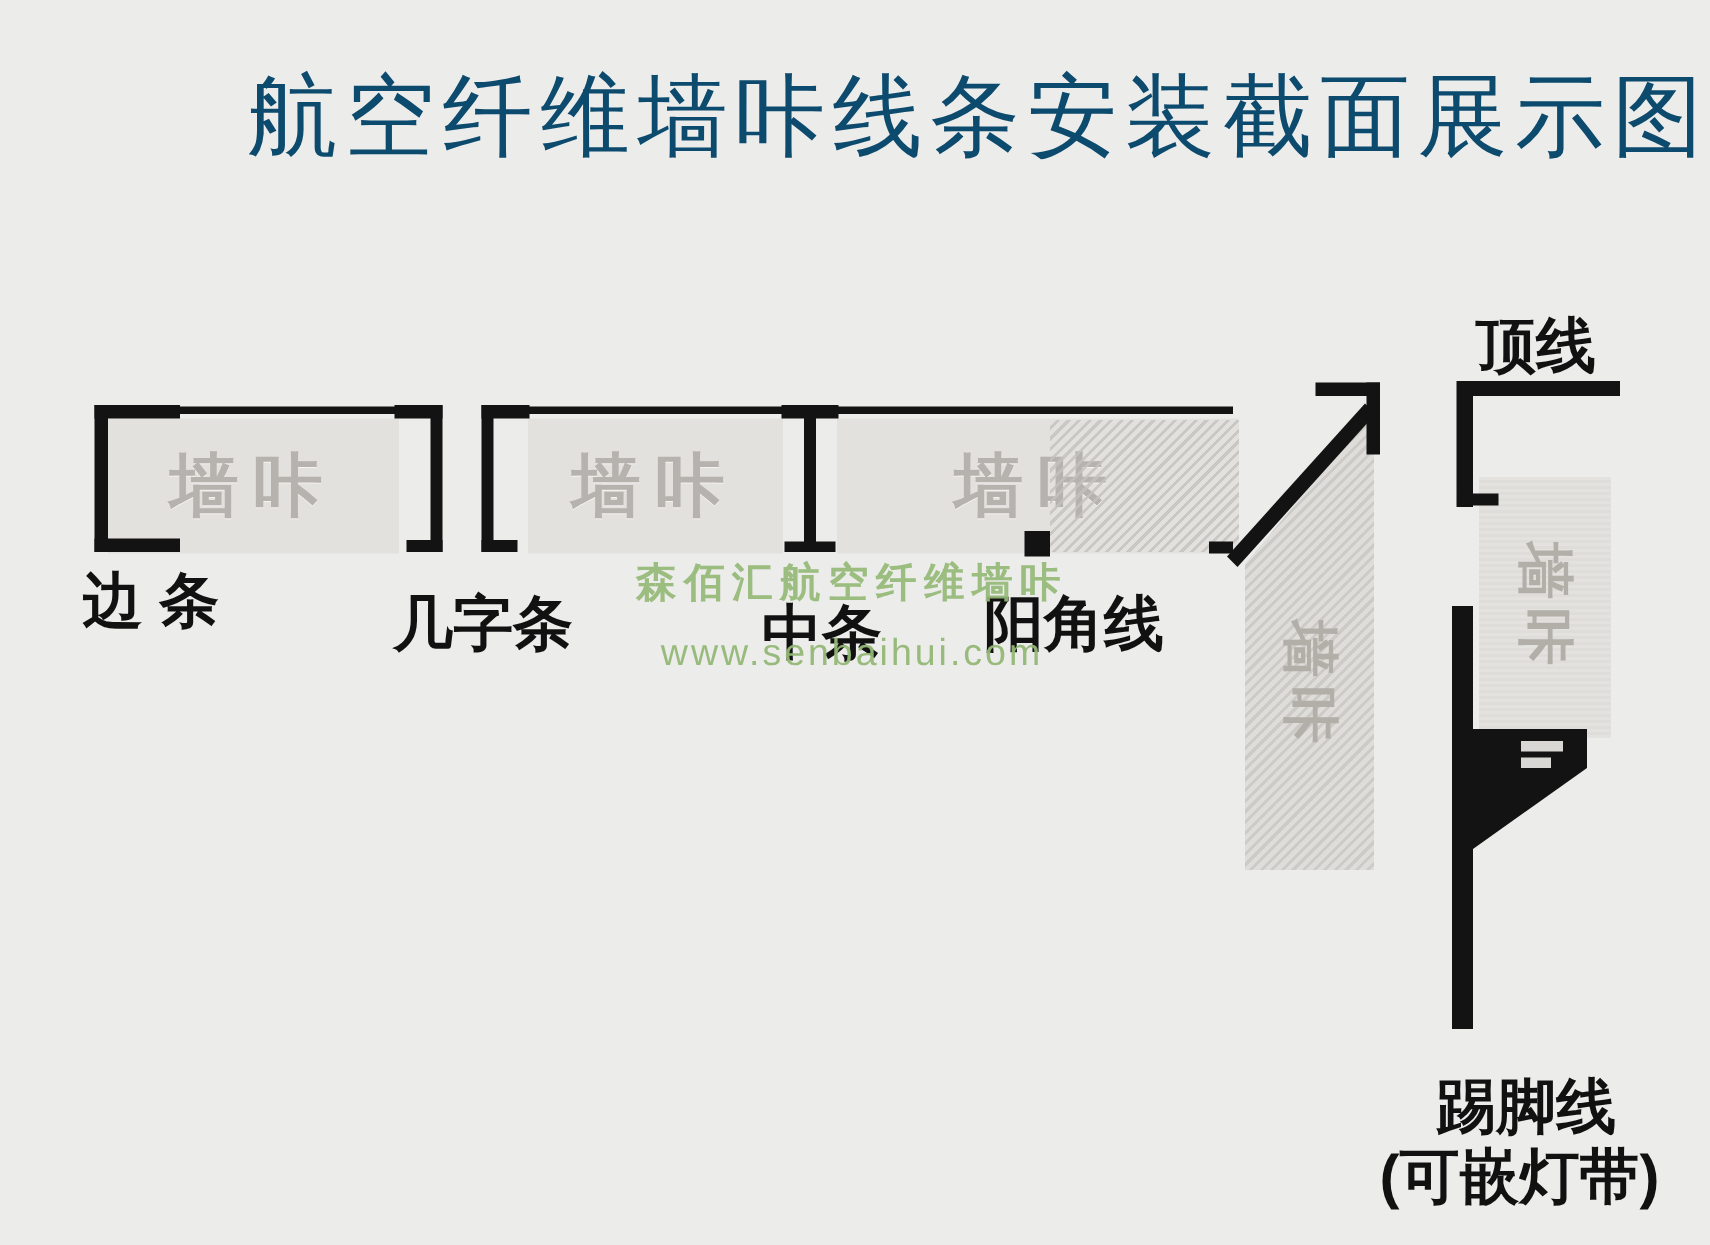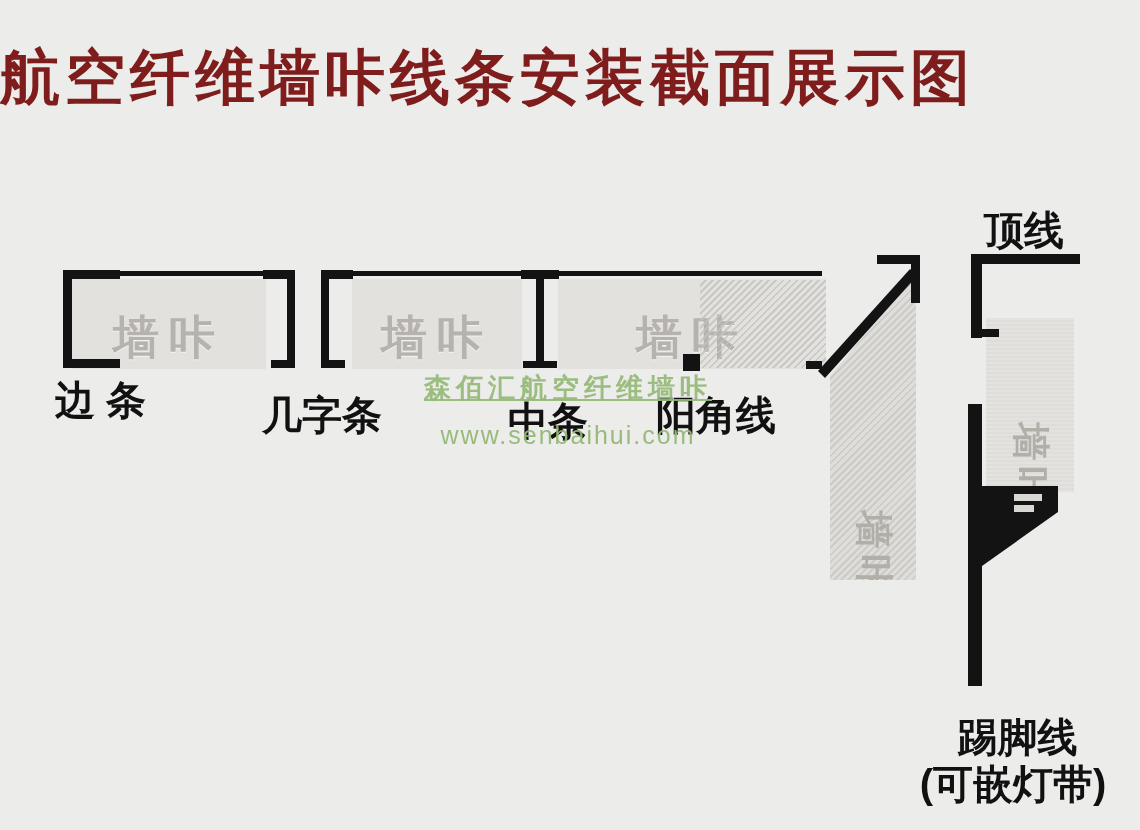--- a/index.html
+++ b/index.html
@@ -7,32 +7,32 @@
     position:relative;
     width:1140px;height:830px;
     background:#ececeb;
     overflow:hidden;
     font-family:"Liberation Sans","DejaVu Sans",sans-serif;
   }
   .title{
     position:absolute;
     top:38px;left:0;right:0;
     margin:0;
-    text-align:left;
+    text-align:right;
     font-size:60px;
-    font-weight:700;
+    font-weight:400;
     letter-spacing:5px;
-    color:#7f1d1d;
+    color:#0c4a6e;
   }
   
   .panel{
     position:absolute;
     background:repeating-linear-gradient(0deg,#e3e2df 0 2px,#dfded b 2px 4px);
     background-color:#e2e1de;
-    display:flex;align-items:flex-end;justify-content:center;
+    display:flex;align-items:center;justify-content:center;
     z-index:1;
   }
   .panel-text{
     font-size:46px;
     font-weight:bold;
     letter-spacing:10px;
     color:#b6b3ae;
     text-shadow:0 1px 0 #f4f3f1;
     white-space:nowrap;
   }
@@ -85,21 +85,20 @@
     left:378px;top:370px;width:380px;
     text-align:center;
     z-index:4;
     pointer-events:none;
   }
   .wm-line1{
     font-size:27px;
     letter-spacing:5px;
     color:rgba(148,184,118,.92);
     font-weight:bold;
-    text-decoration:underline;
   }
   .wm-line2{
     margin-top:15px;
     font-size:25px;
     font-weight:normal;
     letter-spacing:2px;
     color:rgba(148,184,118,.95);
   }
 </style>
 </head>

